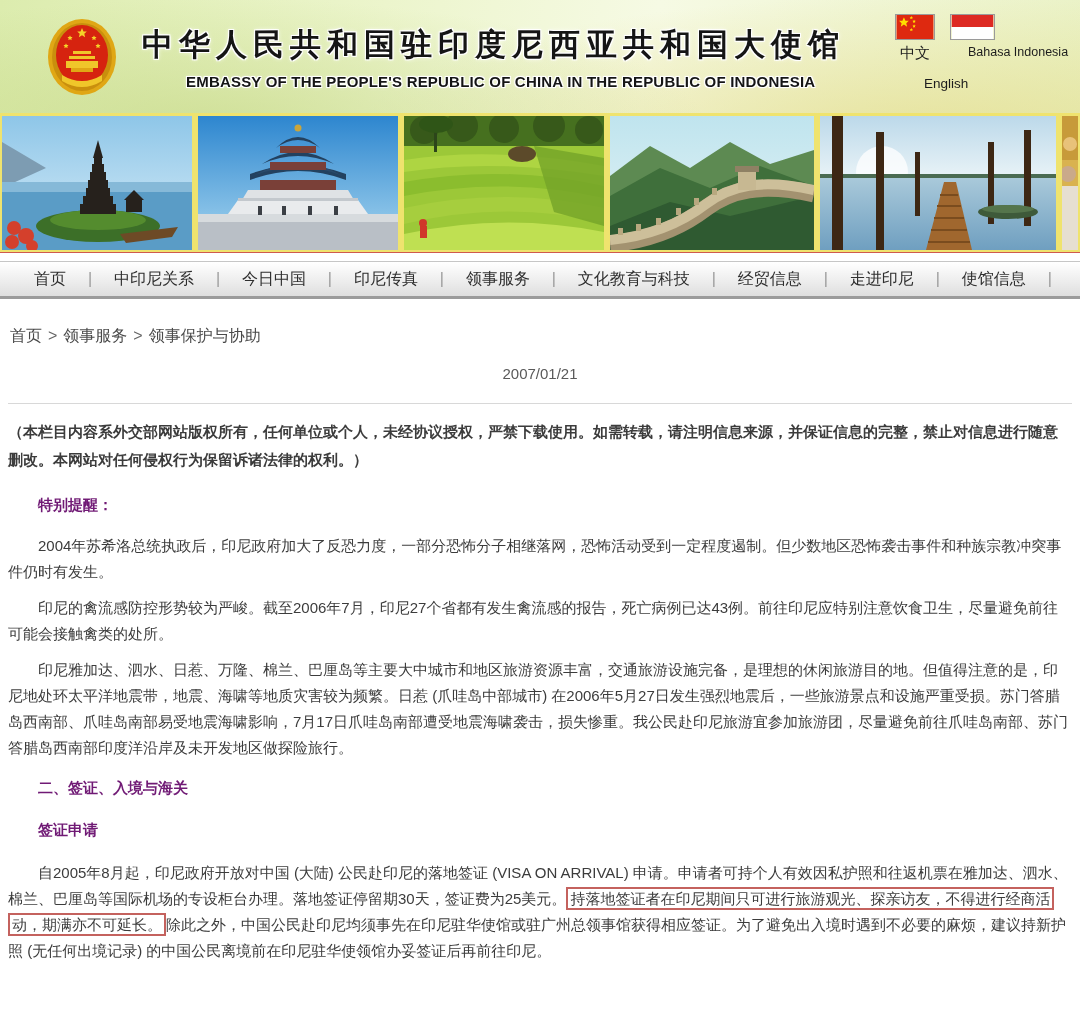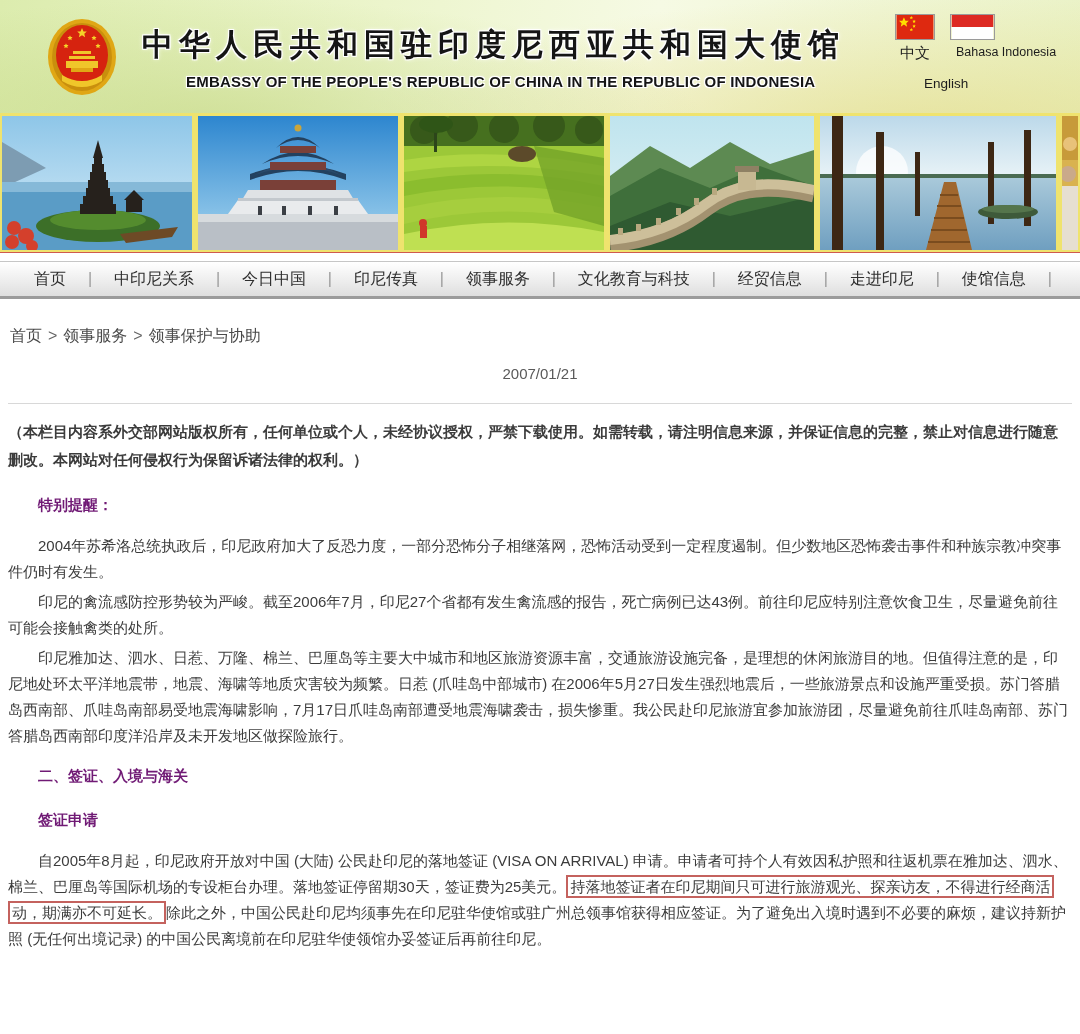--- a/index.html
+++ b/index.html
@@ -27,21 +27,21 @@
     margin-top:7px; font-size:15px; font-weight:bold; color:#151515; letter-spacing:.2px; white-space:nowrap;
     text-shadow:-1px -1px 0 #fff,1px -1px 0 #fff,-1px 1px 0 #fff,1px 1px 0 #fff,0 0 4px #fff;
     padding-left:44px;
   }
   .lang-box { position:absolute; left:880px; top:0; width:200px; height:84px; font-size:14px; color:#1d1d1d;text-align:center; }
   .flag { position:absolute; top:14px; border:1px solid #9a9a9a; cursor:pointer; }
   .flag-cn { left:15px; }
   .flag-id { left:70px; }
   .lang-label { position:absolute; cursor:pointer; white-space:nowrap; }
   .lang-zh { left:20px; top:44px; font-size:15px; }
-  .lang-id { left:76px; top:45px; font-size:12.5px; }
+  .lang-id { left:88px; top:45px; font-size:12.5px; }
   .lang-en { left:44px; top:76px; font-size:13.5px; }
 
   
   .photo-strip {
     height:140px; background:#efe36e; display:flex; gap:6px; padding:3px 2px;
     border-bottom:1px solid #cf5a4e;
   }
   .photo { height:134px; flex:0 0 auto; overflow:hidden; }
   .photo svg { display:block; width:100%; height:100%; }
 
@@ -59,23 +59,23 @@
   .content { padding:0 8px; color:#3c3c3c; font-size:15px; line-height:26px; }
   .breadcrumb { margin:24px 2px 0; font-size:16px; color:#4a4a4a; }
   .crumb { cursor:pointer; }
   .crumb-sep { margin:0 6px; color:#666; }
   .article-title { margin-top:18px; text-align:center; font-size:18px; font-weight:bold; color:#222; line-height:26px; }
   .article-date { margin-top:12px; text-align:center; font-size:15px; color:#5a5a5a; }
   .divider { border:none; border-top:1px solid #d8d8d8; margin:16px 0 0; }
   .copyright { margin-top:14px; font-weight:bold; line-height:28px; }
   .h-bold { font-weight:bold; color:#701a75; }
   .notice-head { margin-top:18px; text-indent:2em; }
-  .para { margin:4px 0 0; text-indent:2em; }
+  .para { margin:10px 0 0; text-indent:2em; }
   .sec-head { margin-top:14px; text-indent:2em; }
-  .sub-head { margin-top:18px; text-indent:2em; }
+  .sub-head { margin-top:18px; text-indent:2em;font-family:Liberation Mono, monospace; }
   .red-box {
     border:2px solid #c4625e; padding:1px 2px;
     -webkit-box-decoration-break:clone; box-decoration-break:clone;
   }
 </style>
 </head>
 <body>
 
 <svg width="0" height="0" style="position:absolute" aria-hidden="true">
   <symbol id="star5" viewBox="-5 -5 10 10">

